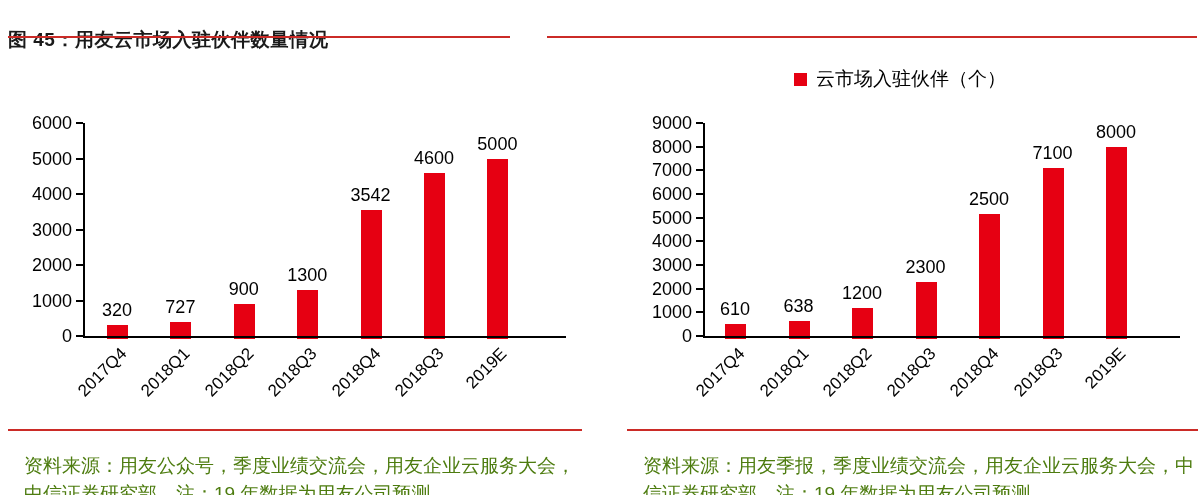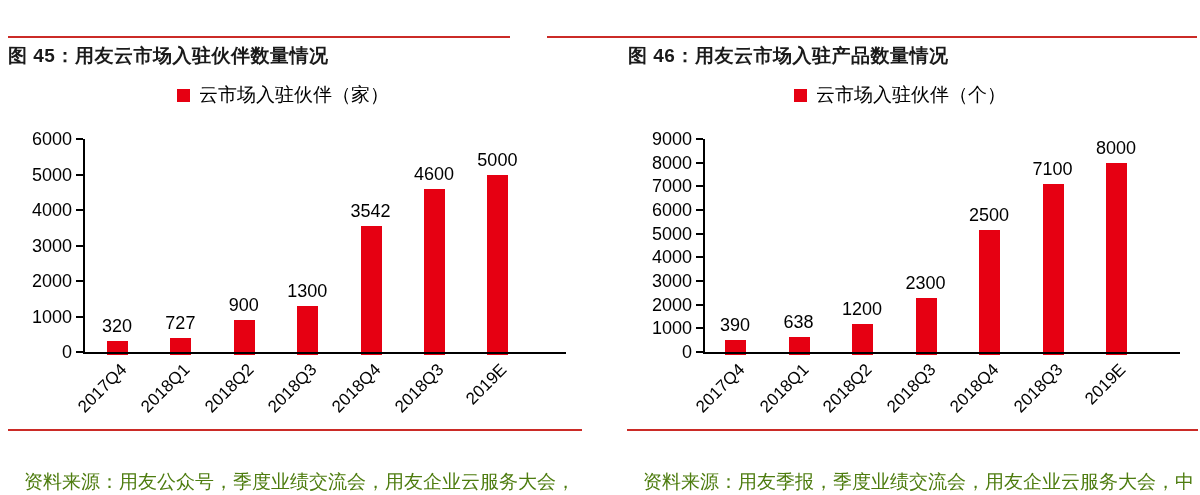--- a/index.html
+++ b/index.html
@@ -1,20 +1,20 @@
 <!DOCTYPE html>
 <html><head>
 <meta charset="utf-8">
 <style>
   html,body{margin:0;padding:0;}
   body{
     width:1200px;height:495px;background:#ffffff;overflow:hidden;position:relative;
     font-family:"Liberation Sans","DejaVu Sans",sans-serif;color:#1a1a1a;
   }
-  .figure{position:absolute;top:16px;height:448px;}
+  .figure{position:absolute;top:0;height:448px;}
   .fig-title{
     position:absolute;left:8px;top:8px;font-size:19px;font-weight:bold;
     color:#1a1a1a;white-space:nowrap;letter-spacing:0.5px;
   }
   .rule{position:absolute;height:2px;background:#cb2b27;}
   .legend{
     position:absolute;top:66px;display:flex;align-items:center;justify-content:center;gap:9px;
     font-size:19px;color:#000;
   }
   .swatch{width:13px;height:13px;background:#e60012;display:inline-block;flex:0 0 auto;}
@@ -31,24 +31,20 @@
   .source{
     position:absolute;top:436px;font-size:19px;line-height:28px;color:#4d7c0f;margin:16px;
     letter-spacing:0;
   }
 </style>
 </head>
 <body>
 
 <section class="figure" style="left:0;width:600px;">
   <h3 class="fig-title">图 45：用友云市场入驻伙伴数量情况</h3>
-  <div class="legend" style="left:0;width:566px;">
-    <span class="swatch"></span>
-    <span>云市场入驻伙伴（家）</span>
-  </div>
   <div class="plot">
       <div class="axis" style="left: 83px; top: 123px; width: 2px; height: 215px; z-index: 3;"></div>
       <div class="tickmark" style="left: 76px; top: 335px; z-index: 3;"></div>
       <div class="ylab" style="left: 0px; top: 325px;">0</div>
       <div class="tickmark" style="left: 76px; top: 299.5px; z-index: 3;"></div>
       <div class="ylab" style="left: 0px; top: 289.5px;">1000</div>
       <div class="tickmark" style="left: 76px; top: 264px; z-index: 3;"></div>
       <div class="ylab" style="left: 0px; top: 254px;">2000</div>
       <div class="tickmark" style="left: 76px; top: 228.5px; z-index: 3;"></div>
       <div class="ylab" style="left: 0px; top: 218.5px;">3000</div>
@@ -78,21 +74,20 @@
       <div class="xlab" style="left: 133.8px; top: 344px;">2018Q2</div>
       <div class="xlab" style="left: 197.2px; top: 344px;">2018Q3</div>
       <div class="xlab" style="left: 260.6px; top: 344px;">2018Q4</div>
       <div class="xlab" style="left: 324px; top: 344px;">2018Q3</div>
       <div class="xlab" style="left: 387.4px; top: 344px;">2019E</div>
     </div>
   <p class="source" style="left:8px;width:560px;">资料来源：用友公众号，季度业绩交流会，用友企业云服务大会，中信证券研究部，注：19 年数据为用友公司预测</p>
 </section>
 
 <section class="figure" style="left:620px;width:580px;">
-  <h3 class="fig-title">图 46：用友云市场入驻产品数量情况</h3>
   <div class="legend" style="left:0;width:560px;">
     <span class="swatch"></span>
     <span>云市场入驻伙伴（个）</span>
   </div>
   <div class="plot">
       <div class="axis" style="left: 83px; top: 123px; width: 2px; height: 215px; z-index: 3;"></div>
       <div class="tickmark" style="left: 76px; top: 335px; z-index: 3;"></div>
       <div class="ylab" style="left: 0px; top: 325px;">0</div>
       <div class="tickmark" style="left: 76px; top: 311.333px; z-index: 3;"></div>
       <div class="ylab" style="left: 0px; top: 301.333px;">1000</div>
@@ -106,21 +101,21 @@
       <div class="ylab" style="left: 0px; top: 206.667px;">5000</div>
       <div class="tickmark" style="left: 76px; top: 193px; z-index: 3;"></div>
       <div class="ylab" style="left: 0px; top: 183px;">6000</div>
       <div class="tickmark" style="left: 76px; top: 169.333px; z-index: 3;"></div>
       <div class="ylab" style="left: 0px; top: 159.333px;">7000</div>
       <div class="tickmark" style="left: 76px; top: 145.667px; z-index: 3;"></div>
       <div class="ylab" style="left: 0px; top: 135.667px;">8000</div>
       <div class="tickmark" style="left: 76px; top: 122px; z-index: 3;"></div>
       <div class="ylab" style="left: 0px; top: 112px;">9000</div>
       <div class="bar" style="left: 105px; top: 323.93px; width: 21px; height: 15.07px; background: rgb(230, 0, 18); z-index: 1;"></div>
-      <div class="vlab" style="left: 70px; top: 298.93px;">390</div>
+      <div class="vlab" style="left: 70px; top: 298.93px;">610</div>
       <div class="bar" style="left: 168.5px; top: 320.901px; width: 21px; height: 18.0993px; background: rgb(230, 0, 18); z-index: 1;"></div>
       <div class="vlab" style="left: 133.5px; top: 295.901px;">638</div>
       <div class="bar" style="left: 232px; top: 307.6px; width: 21px; height: 31.4px; background: rgb(230, 0, 18); z-index: 1;"></div>
       <div class="vlab" style="left: 197px; top: 282.6px;">1200</div>
       <div class="bar" style="left: 295.5px; top: 281.567px; width: 21px; height: 57.4333px; background: rgb(230, 0, 18); z-index: 1;"></div>
       <div class="vlab" style="left: 260.5px; top: 256.567px;">2300</div>
       <div class="bar" style="left: 359px; top: 213.88px; width: 21px; height: 125.12px; background: rgb(230, 0, 18); z-index: 1;"></div>
       <div class="vlab" style="left: 324px; top: 188.88px;">2500</div>
       <div class="bar" style="left: 422.5px; top: 167.967px; width: 21px; height: 171.033px; background: rgb(230, 0, 18); z-index: 1;"></div>
       <div class="vlab" style="left: 387.5px; top: 142.967px;">7100</div>

